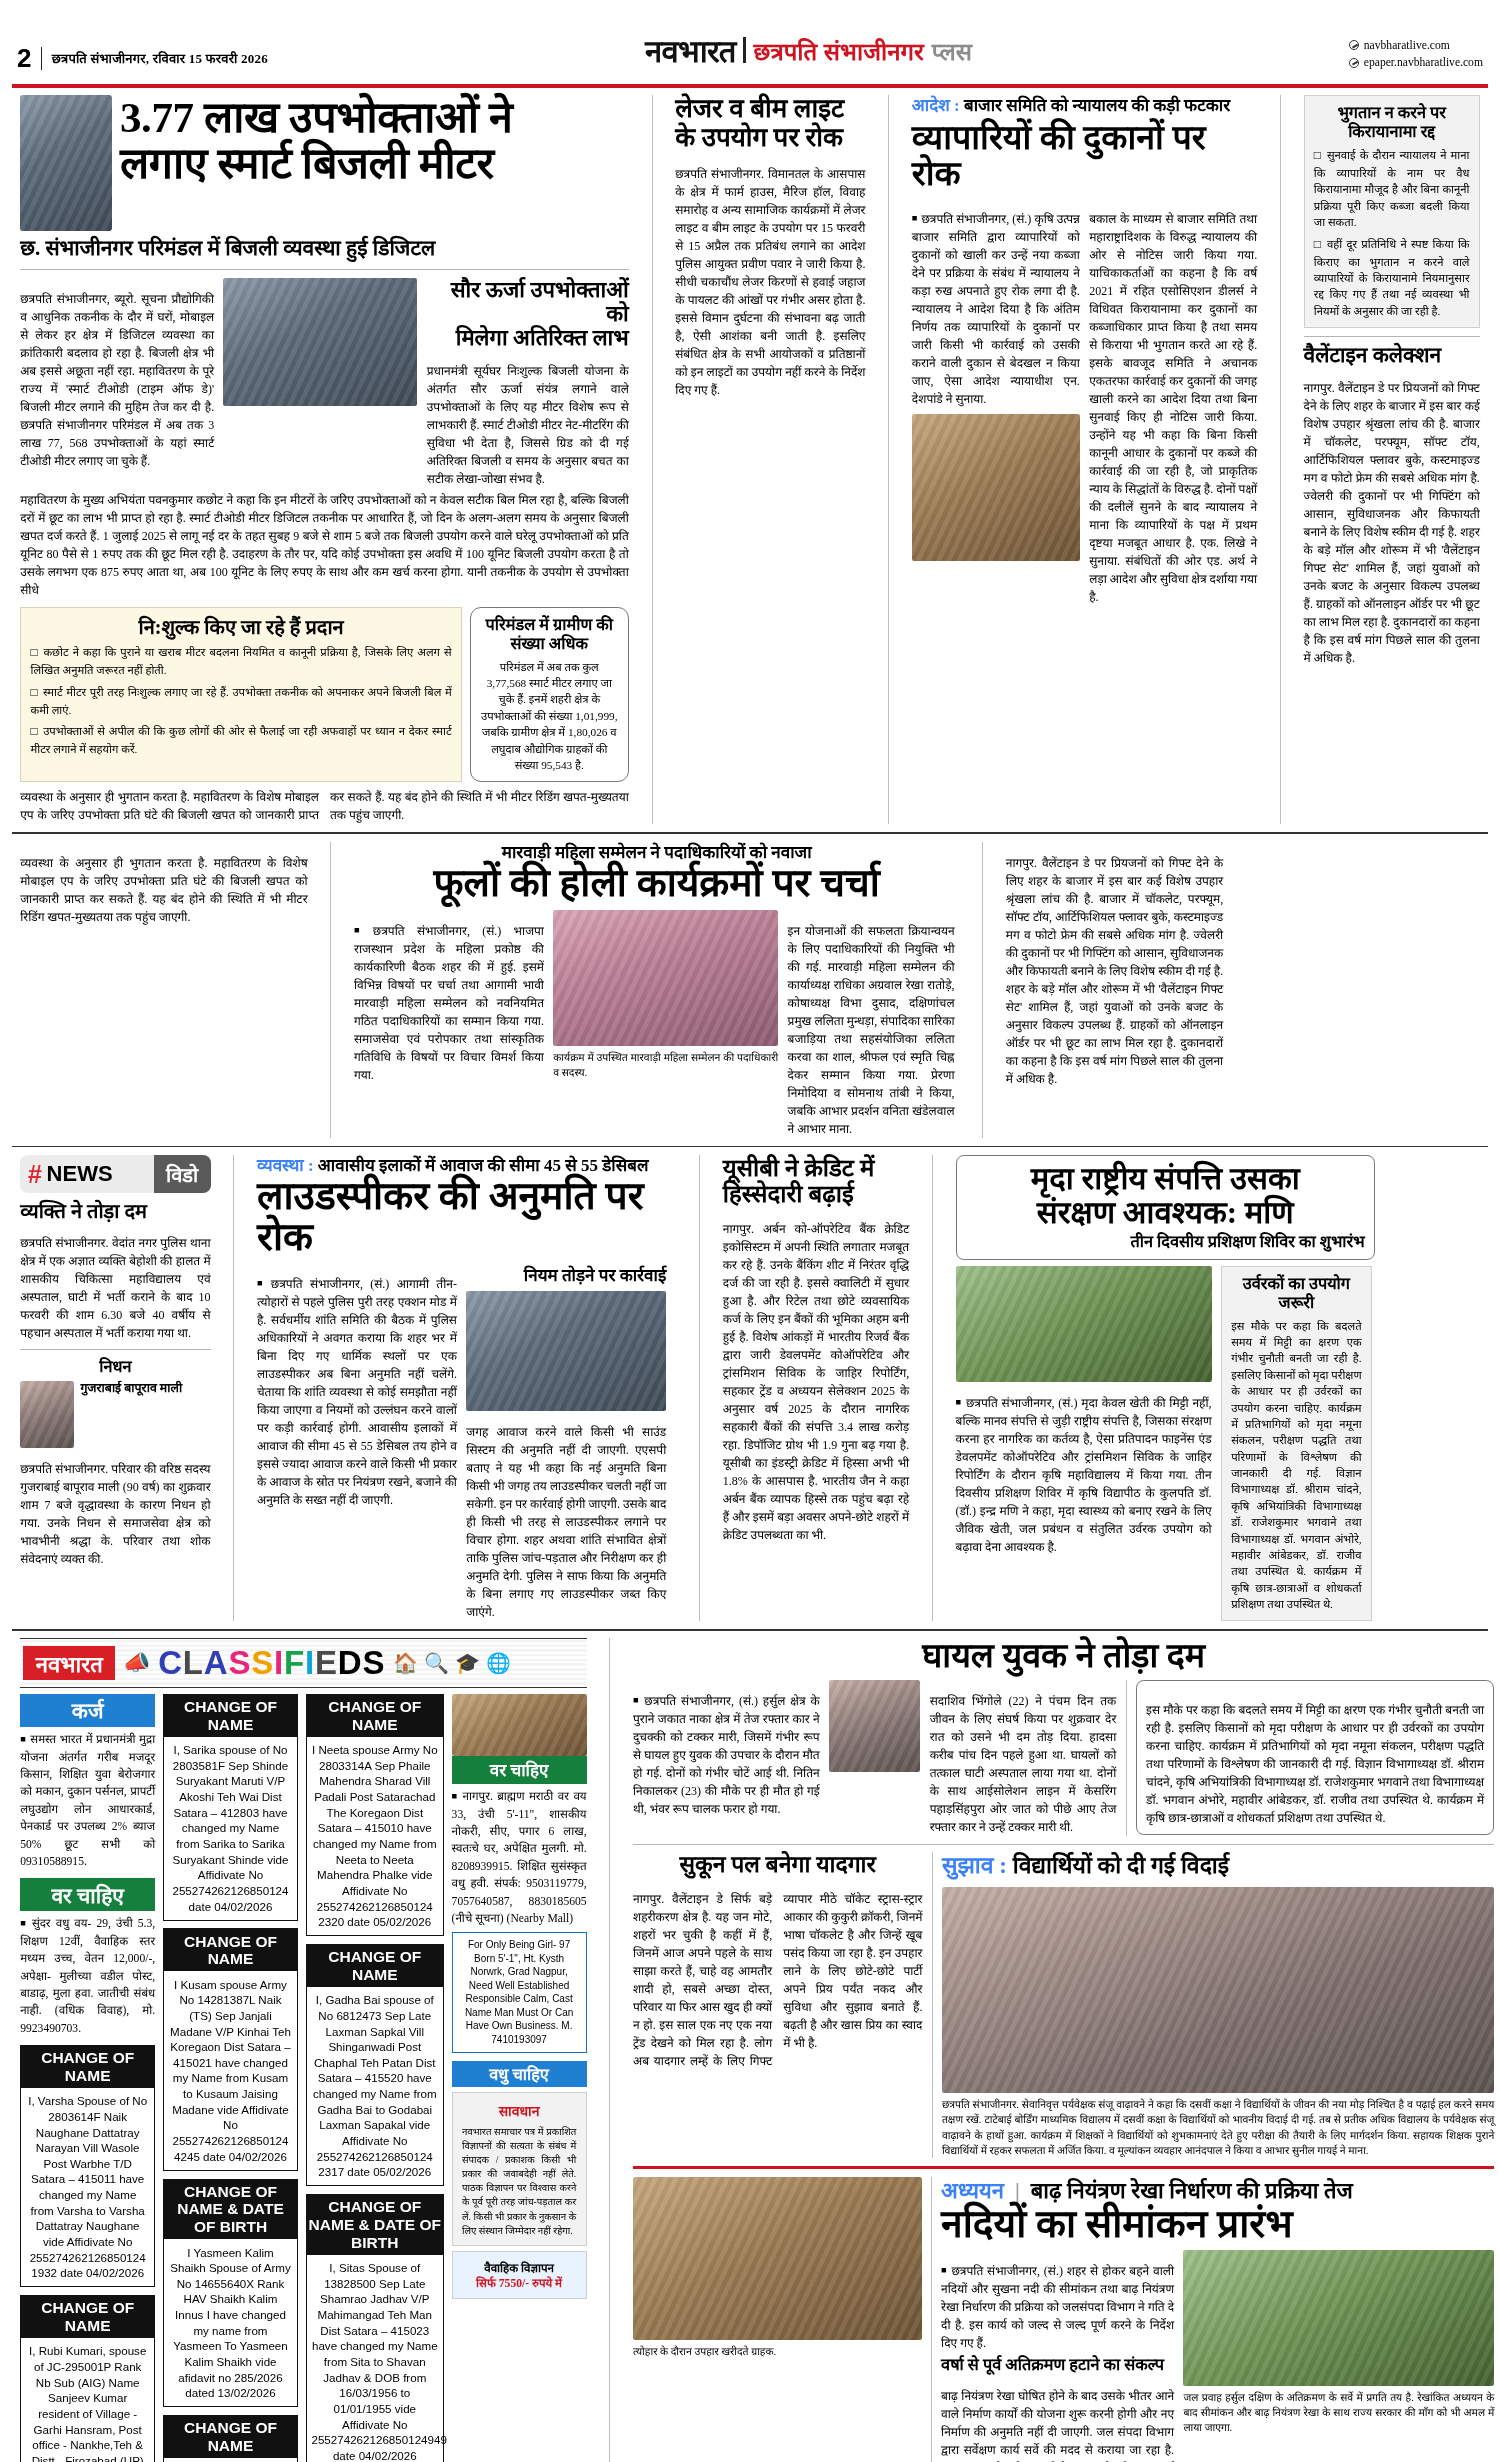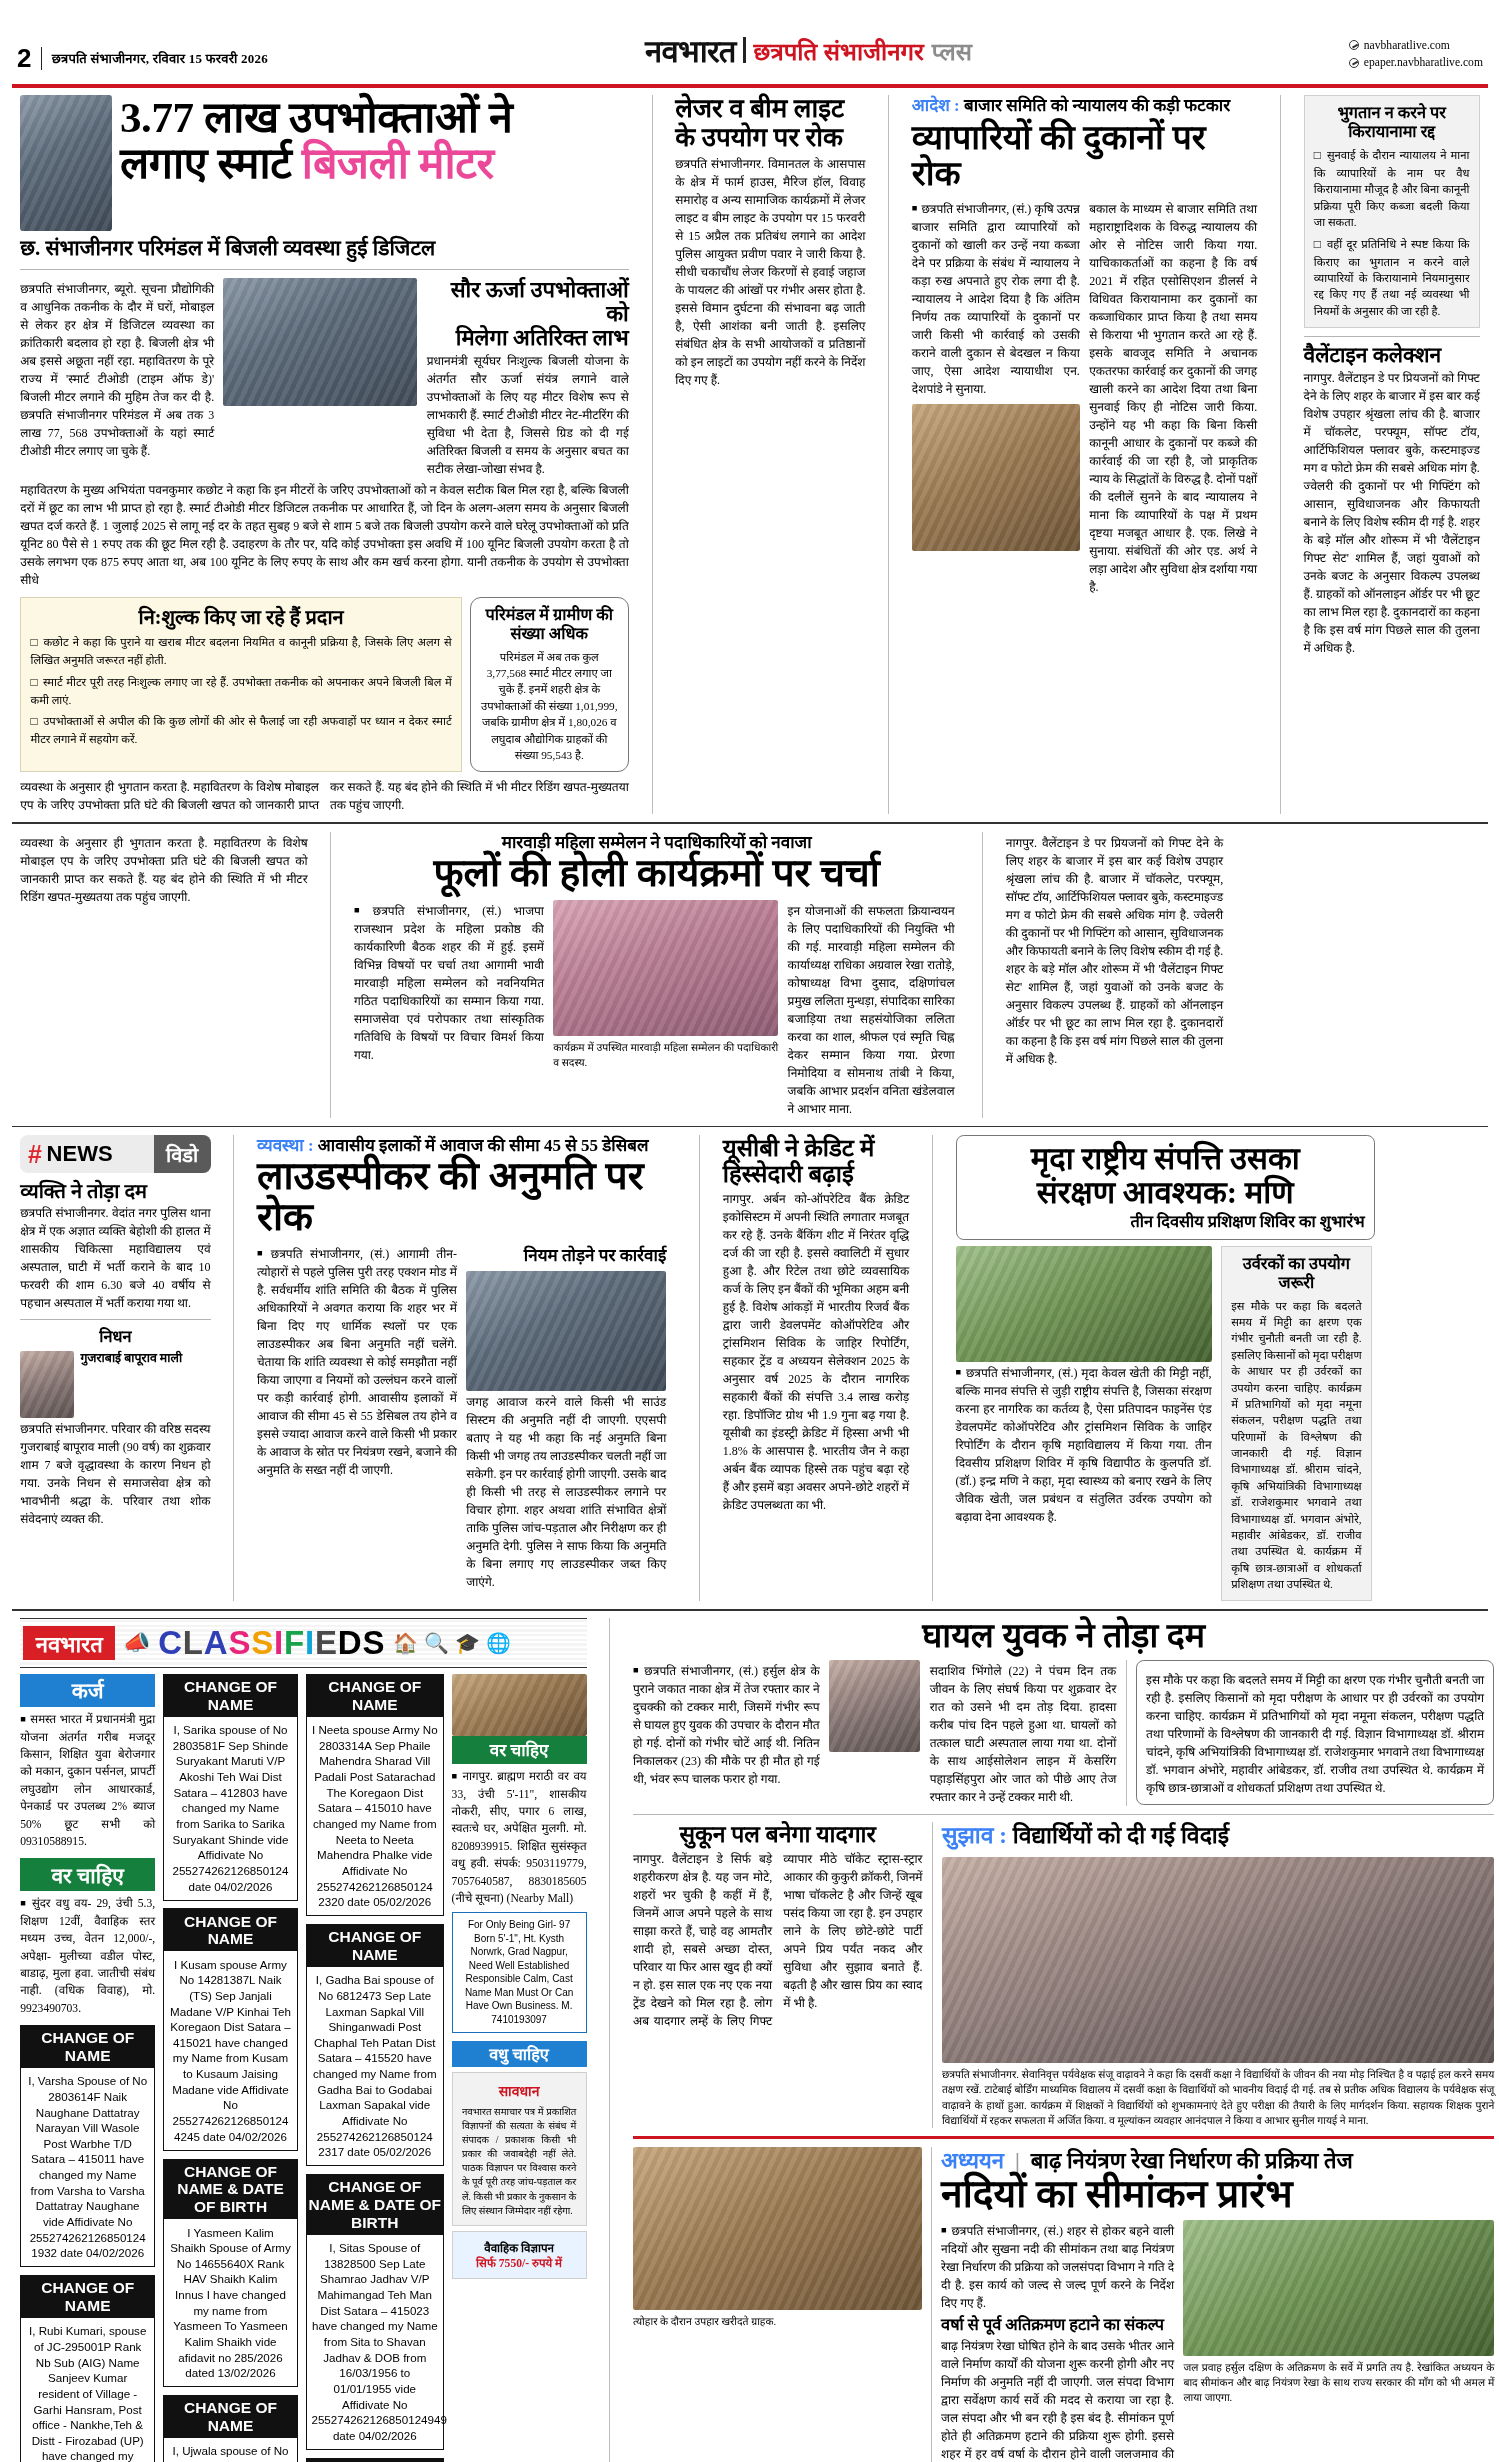--- a/index.html
+++ b/index.html
@@ -34,29 +34,29 @@
   
   .cols { display:flex; gap:15px; }
   .col { padding:0 7.8px; }
   .vsep { width:0.8px; background:#bdbdbd; flex:0 0 0.8px; }
   .hsep { height:0.8px; background:#b5b5b5; margin:7.8px 0; }
   .hsep-dark { height:1.6px; background:#333; margin:7.8px 0; }
   .hsep-red { height:3.1px; background:#cf1421; margin:7.8px 0; }
 
   
   h1.lead { font-size:43px; line-height:1.06; font-weight:bold; letter-spacing:-0.4px; }
-  h1.lead .red { color:#ec4899; }
+  h1.lead .red { color:#000000; }
   .lead-sub { font-size:21px; font-weight:bold; margin-top:4.7px; line-height:1.2;}
   h2.hd { font-size:26px; font-weight:bold; line-height:1.1; }
   h2.hd-lg { font-size:34px; font-weight:bold; line-height:1.08; }
   h2.hd-xl { font-size:39px; font-weight:bold; line-height:1.05; }
   .kicker { font-size:17px; font-weight:bold; line-height:1.25; }
   .kicker-tag { color:#3b82f6; font-weight:bold; }
   .sub-hd { font-size:16.3px; font-weight:bold; line-height:1.25; margin-top:3.1px;}
-  .body-txt { font-size:12px; line-height:1.5; text-align:justify; margin-top:2px; }
+  .body-txt { font-size:12px; line-height:1.5; text-align:justify; margin-top:12px; }
   .body-txt.two { column-count:2; column-gap:11px; }
   .bullet:before { content:"\25A0"; font-size:9.3px; margin-right:3.9px; vertical-align:1.6px;}
   .sqbullet:before { content:"\25A1"; font-size:11.6px; margin-right:4.7px; font-weight:bold;}
 
   
   .photo { background:linear-gradient(150deg,#8d9aa8,#5d6b7a 40%,#3f4a57); position:relative; overflow:hidden;}
   .photo.warm { background:linear-gradient(150deg,#c7a87e,#9b7a53 45%,#6d5436); }
   .photo.green { background:linear-gradient(150deg,#9fc08a,#6f9455 45%,#456130); }
   .photo.crowd { background:linear-gradient(160deg,#c6b0a6,#a08c87 30%,#7e6f6d 60%,#5d5350); }
   .photo.pink { background:linear-gradient(160deg,#d9a6b6,#bb7f95 40%,#8d5c72); }

